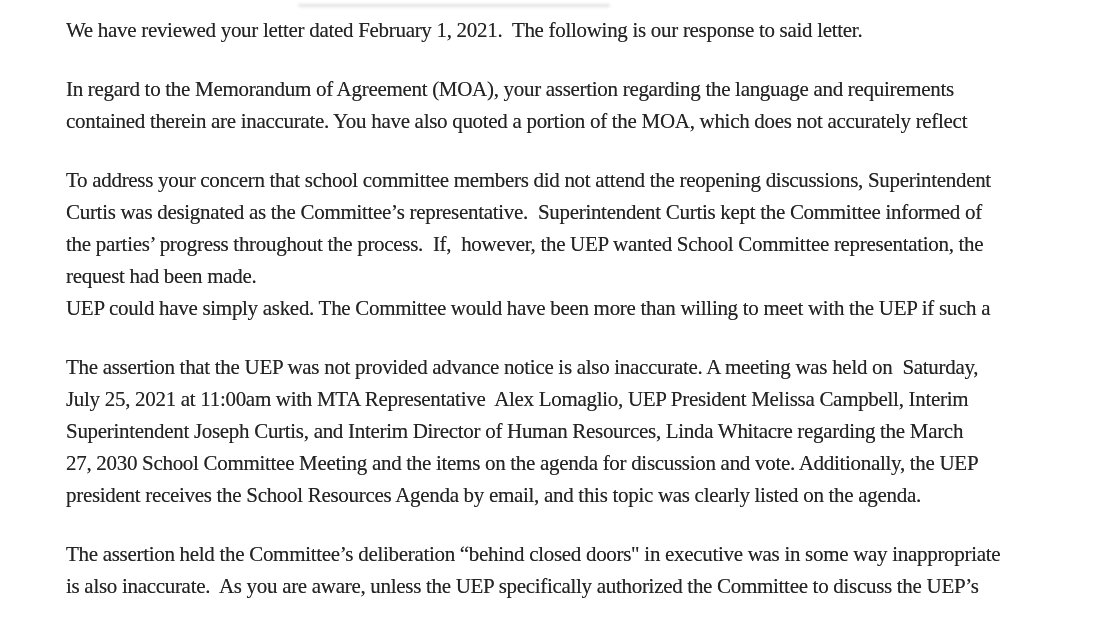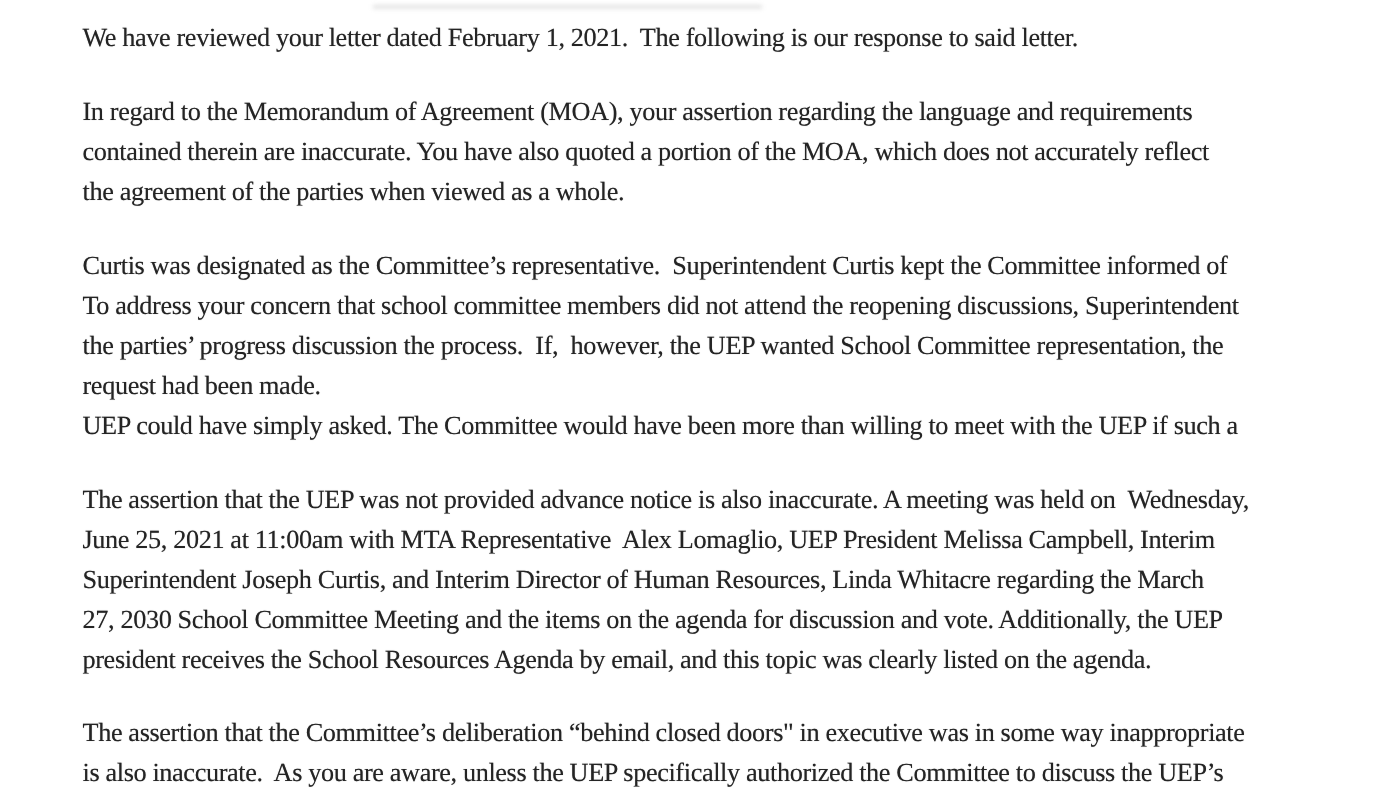--- a/index.html
+++ b/index.html
@@ -49,36 +49,35 @@
 <div class="page">
   <div class="scan-artifact"></div>
 
   <div class="para">
     <div class="line">We have reviewed your letter dated February 1, 2021.  The following is our response to said letter.</div>
   </div>
 
   <div class="para">
     <div class="line">In regard to the Memorandum of Agreement (MOA), your assertion regarding the language and requirements</div>
     <div class="line">contained therein are inaccurate. You have also quoted a portion of the MOA, which does not accurately reflect</div>
-    <div class="line">the agreement of the parties when viewed as a whole.</div>
   </div>
 
   <div class="para">
+    <div class="line">To address your concern that school committee members did not attend the reopening discussions, Superintendent</div>
     <div class="line">Curtis was designated as the Committee’s representative.  Superintendent Curtis kept the Committee informed of</div>
-    <div class="line">To address your concern that school committee members did not attend the reopening discussions, Superintendent</div>
-    <div class="line">the parties’ progress discussion the process.  If,  however, the UEP wanted School Committee representation, the</div>
+    <div class="line">the parties’ progress throughout the process.  If,  however, the UEP wanted School Committee representation, the</div>
     <div class="line">request had been made.</div>
     <div class="line">UEP could have simply asked. The Committee would have been more than willing to meet with the UEP if such a</div>
   </div>
 
   <div class="para">
-    <div class="line">The assertion that the UEP was not provided advance notice is also inaccurate. A meeting was held on  Wednesday,</div>
-    <div class="line">June 25, 2021 at 11:00am with MTA Representative  Alex Lomaglio, UEP President Melissa Campbell, Interim</div>
+    <div class="line">The assertion that the UEP was not provided advance notice is also inaccurate. A meeting was held on  Saturday,</div>
+    <div class="line">July 25, 2021 at 11:00am with MTA Representative  Alex Lomaglio, UEP President Melissa Campbell, Interim</div>
     <div class="line">Superintendent Joseph Curtis, and Interim Director of Human Resources, Linda Whitacre regarding the March</div>
     <div class="line">27, 2030 School Committee Meeting and the items on the agenda for discussion and vote. Additionally, the UEP</div>
     <div class="line">president receives the School Resources Agenda by email, and this topic was clearly listed on the agenda.</div>
   </div>
 
   <div class="para">
-    <div class="line">The assertion that the Committee’s deliberation “behind closed doors" in executive was in some way inappropriate</div>
+    <div class="line">The assertion held the Committee’s deliberation “behind closed doors" in executive was in some way inappropriate</div>
     <div class="line">is also inaccurate.  As you are aware, unless the UEP specifically authorized the Committee to discuss the UEP’s</div>
   </div>
 </div>
 
 </body></html>

